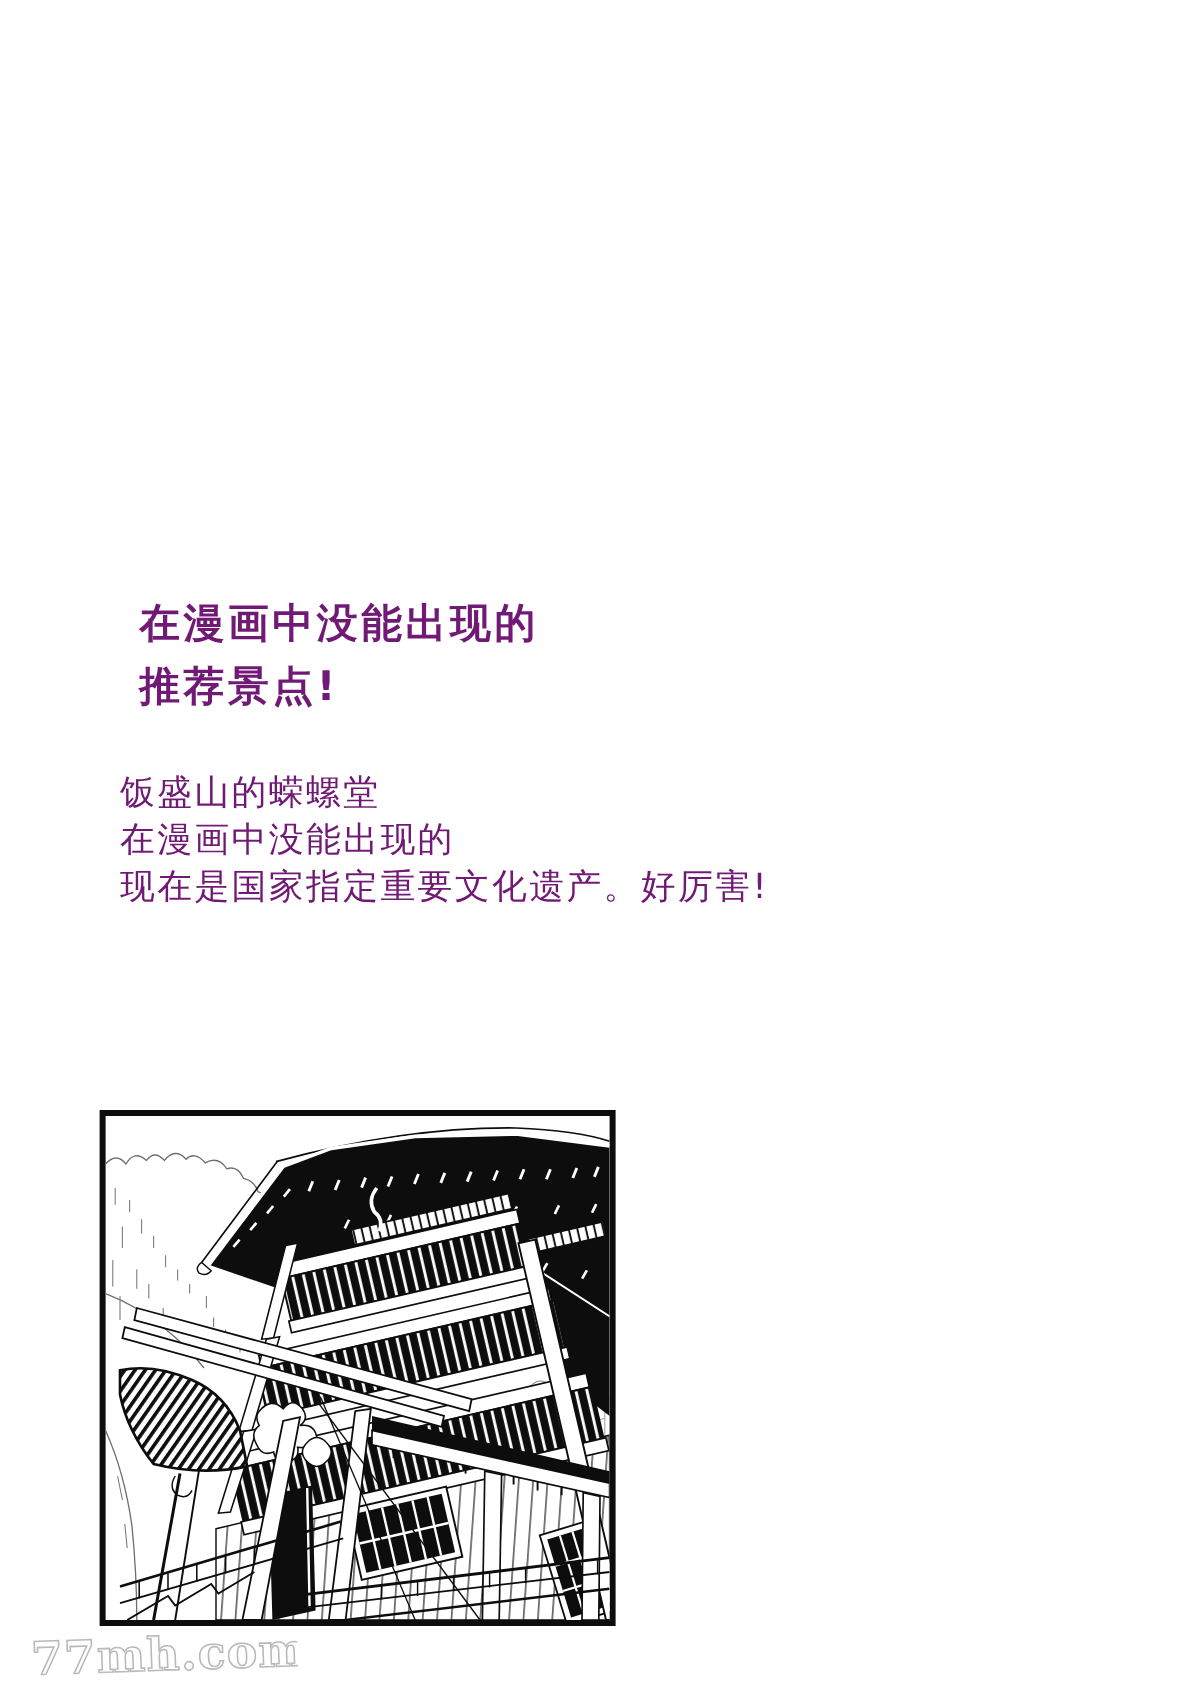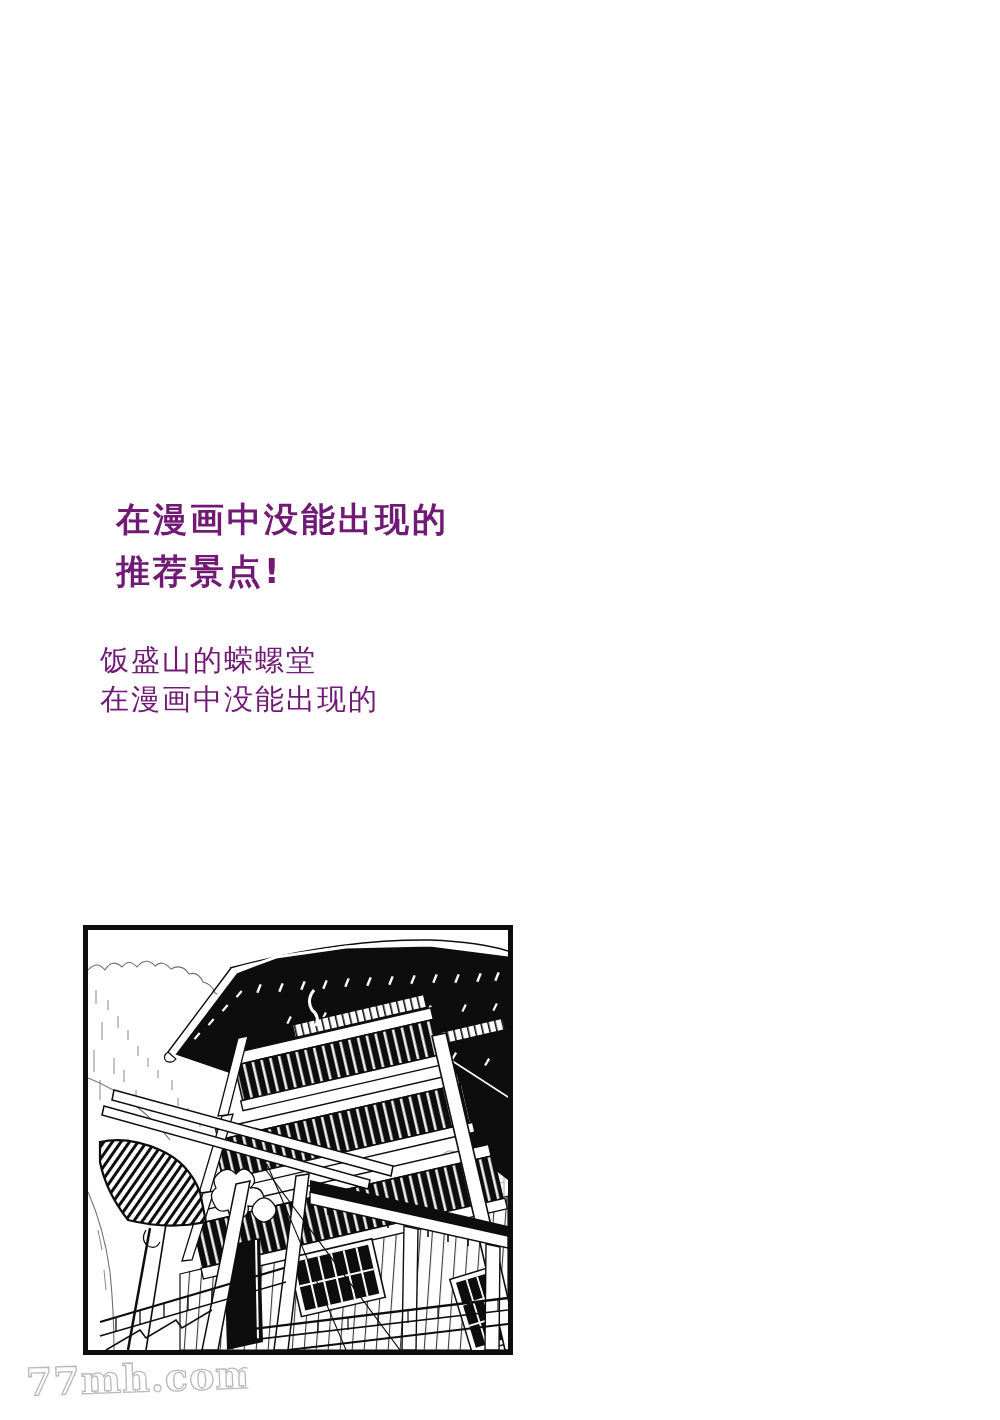--- a/index.html
+++ b/index.html
@@ -24,20 +24,21 @@
 <body>
 
 <div class="page">
 
   <div class="hand title-line1">在漫画中没能出现的</div>
   <div class="hand title-line2">推荐景点!</div>
 
   <div class="notes">
     <div class="note-line">饭盛山的蝾螺堂</div>
     <div class="note-line">在漫画中没能出现的</div>
+    <div class="note-line">现在是国家指定重要文化遗产。好厉害!</div>
   </div>
 
   <div class="figure-frame">
     <svg viewBox="0 0 420 420" preserveAspectRatio="none">
       <defs>
         <pattern id="pSlatsDark" width="9" height="10" patternUnits="userSpaceOnUse">
           <rect width="9" height="10" fill="#0d0d0d"></rect>
             <rect x="3.2" width="2.4" height="10" fill="#ffffff"></rect>
         </pattern>
         <pattern id="pSlatsLight" width="7" height="10" patternUnits="userSpaceOnUse">

